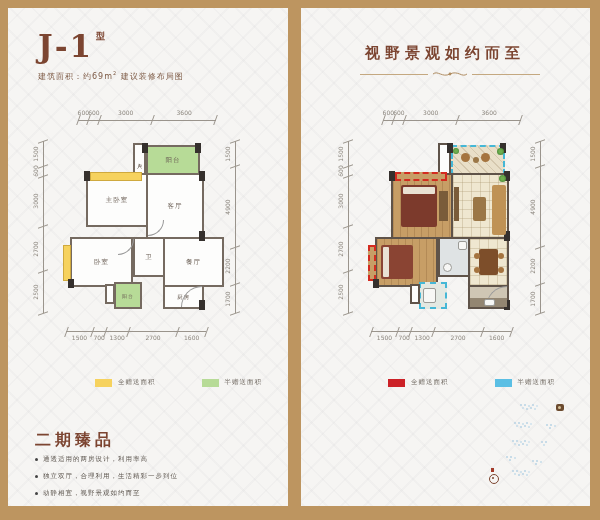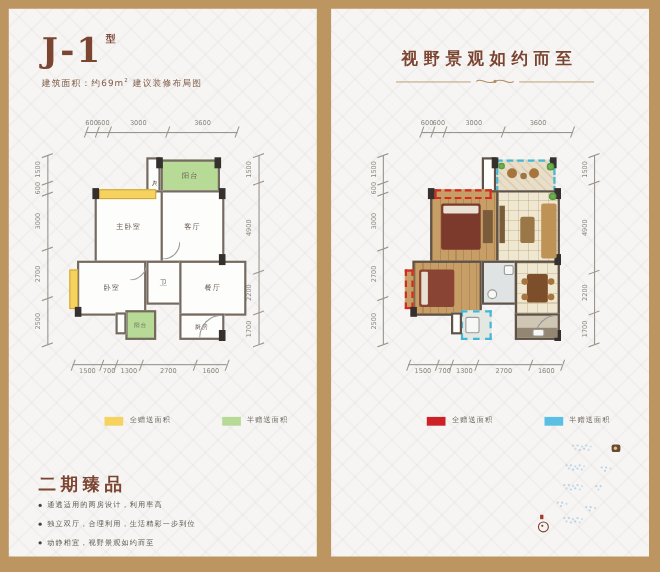--- a/index.html
+++ b/index.html
@@ -188,21 +188,21 @@
 
     <div class="room g" style="left:116px;top:50px;width:54px;height:30px;">
       <span class="rlbl">阳台</span>
     </div>
     <div class="room" style="left:103px;top:48px;width:13px;height:32px;">
       <span class="rlbl v" style="font-size:5px;">入户</span>
     </div>
     <div class="room" style="left:116px;top:78px;width:58px;height:66px;">
       <span class="rlbl">客厅</span>
     </div>
-    <div class="room" style="left:56px;top:78px;width:62px;height:66px;align-items:center;">
+    <div class="room" style="left:56px;top:78px;width:62px;height:54px;align-items:center;">
       <span class="rlbl">主卧室</span>
     </div>
     <div class="room" style="left:40px;top:142px;width:63px;height:50px;">
       <span class="rlbl">卧室</span>
     </div>
     <div class="room" style="left:103px;top:142px;width:32px;height:40px;">
       <span class="rlbl">卫</span>
     </div>
     <div class="room" style="left:133px;top:142px;width:61px;height:50px;">
       <span class="rlbl">餐厅</span>

